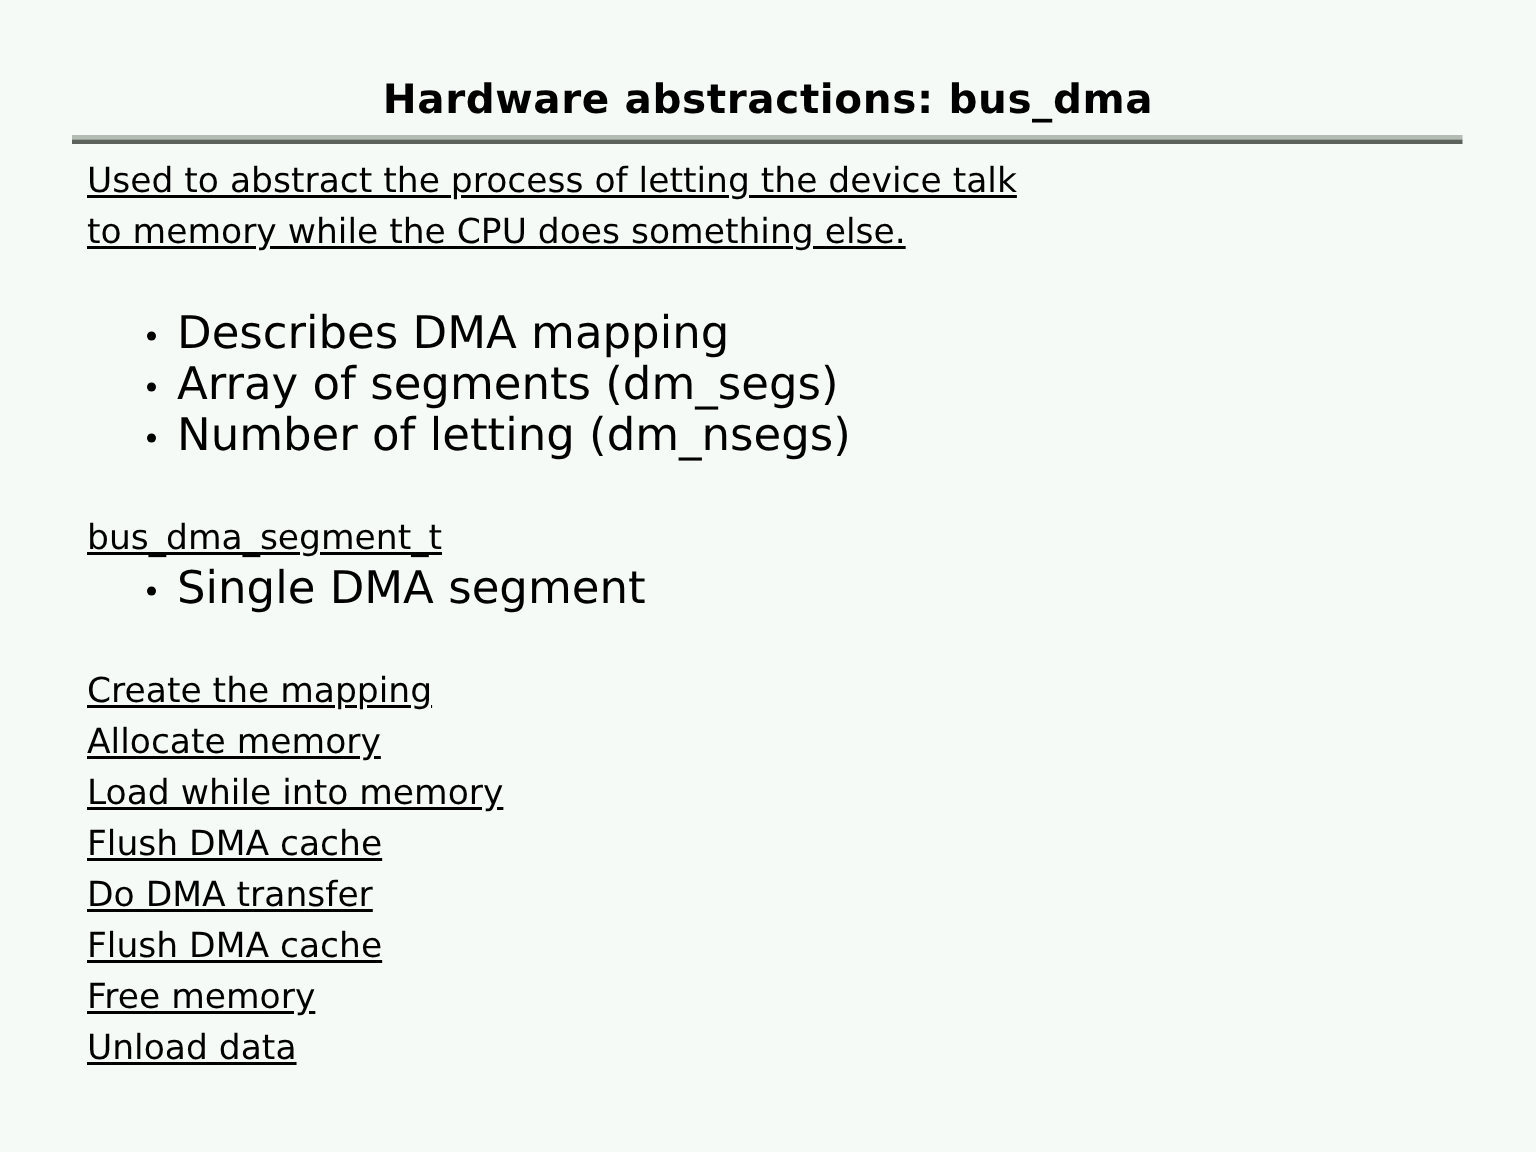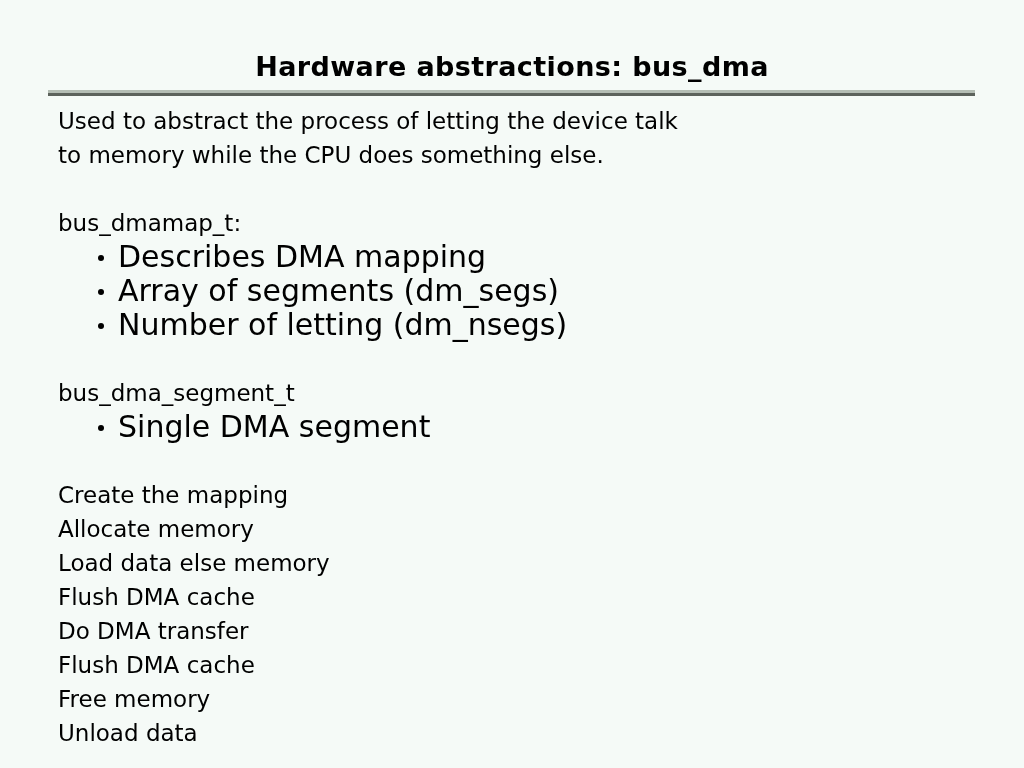--- a/index.html
+++ b/index.html
@@ -61,20 +61,21 @@
     left: 58px;
     top: 104px;
     width: 940px;
   }
 
   .line {
     font-size: 23px;
     line-height: 34px;
     height: 34px;
     white-space: nowrap;
+    text-decoration: underline;
   }
 
   .spacer {
     height: 34px;
   }
 
   .bullet-line {
     position: relative;
     font-size: 30px;
     line-height: 34px;
@@ -107,21 +108,20 @@
     <div class="rule-bottom"></div>
   </div>
 
   <div class="body-area">
 
     <div class="line">Used to abstract the process of letting the device talk</div>
     <div class="line">to memory while the CPU does something else.</div>
 
     <div class="spacer"></div>
 
-    <div class="line">bus_dmamap_t:</div>
     <div class="bullet-line">
       <span class="bullet-dot"></span>
       <span class="bullet-text">Describes DMA mapping</span>
     </div>
     <div class="bullet-line">
       <span class="bullet-dot"></span>
       <span class="bullet-text">Array of segments (dm_segs)</span>
     </div>
     <div class="bullet-line">
       <span class="bullet-dot"></span>
@@ -133,21 +133,21 @@
     <div class="line">bus_dma_segment_t</div>
     <div class="bullet-line">
       <span class="bullet-dot"></span>
       <span class="bullet-text">Single DMA segment</span>
     </div>
 
     <div class="spacer"></div>
 
     <div class="line">Create the mapping</div>
     <div class="line">Allocate memory</div>
-    <div class="line">Load data else memory</div>
+    <div class="line">Load while into memory</div>
     <div class="line">Flush DMA cache</div>
     <div class="line">Do DMA transfer</div>
     <div class="line">Flush DMA cache</div>
     <div class="line">Free memory</div>
     <div class="line">Unload data</div>
 
   </div>
 </div>
 
 </body></html>

